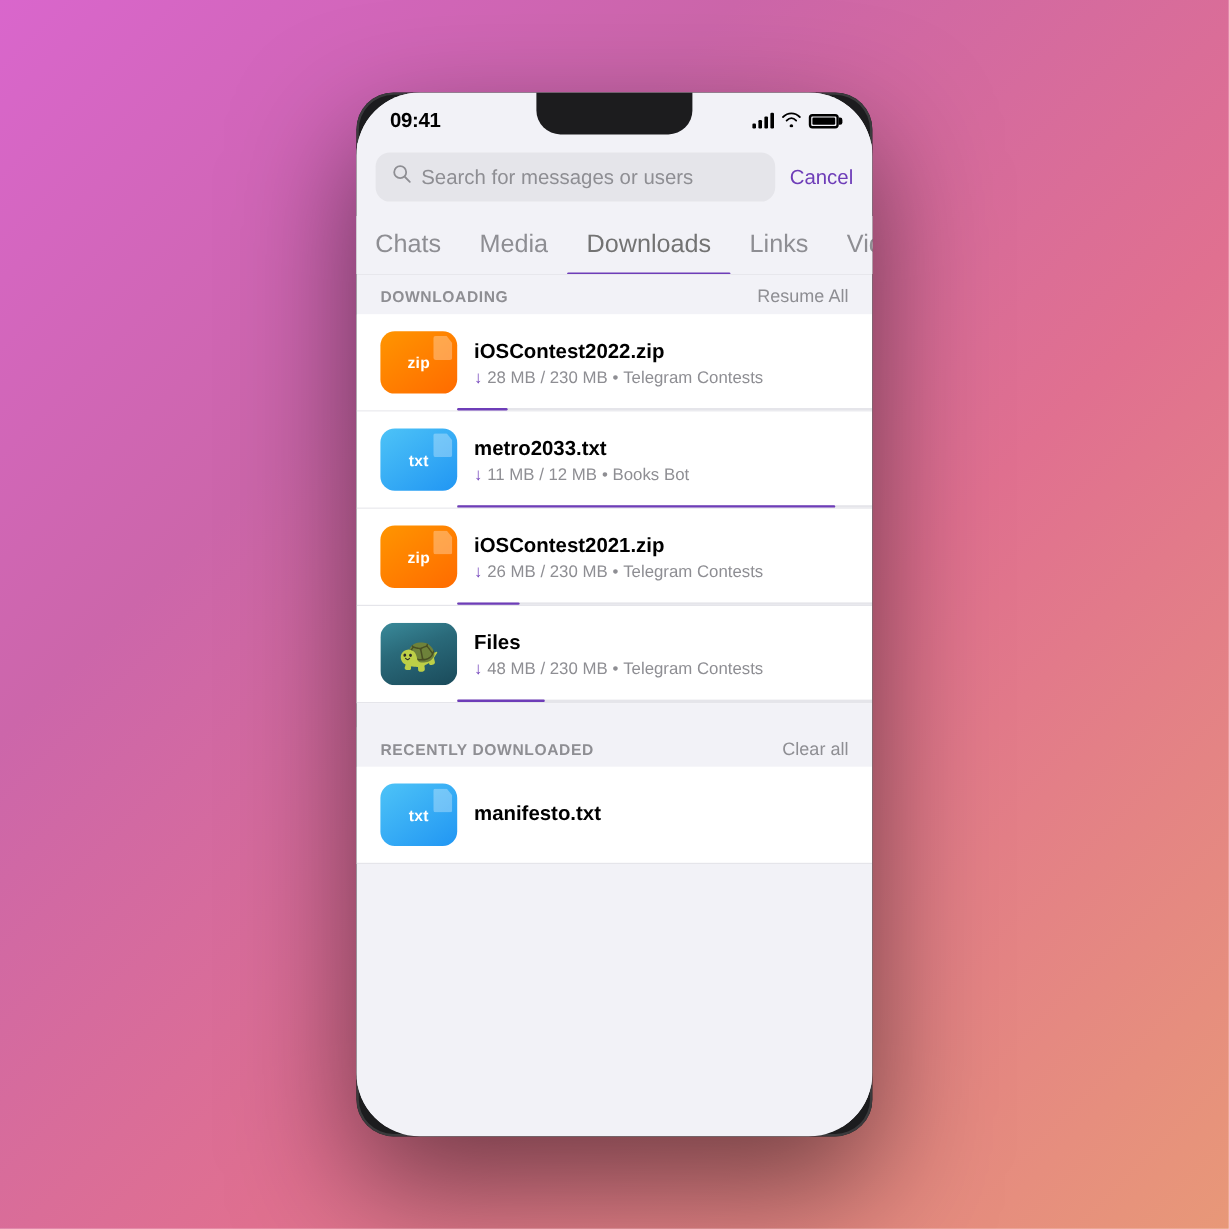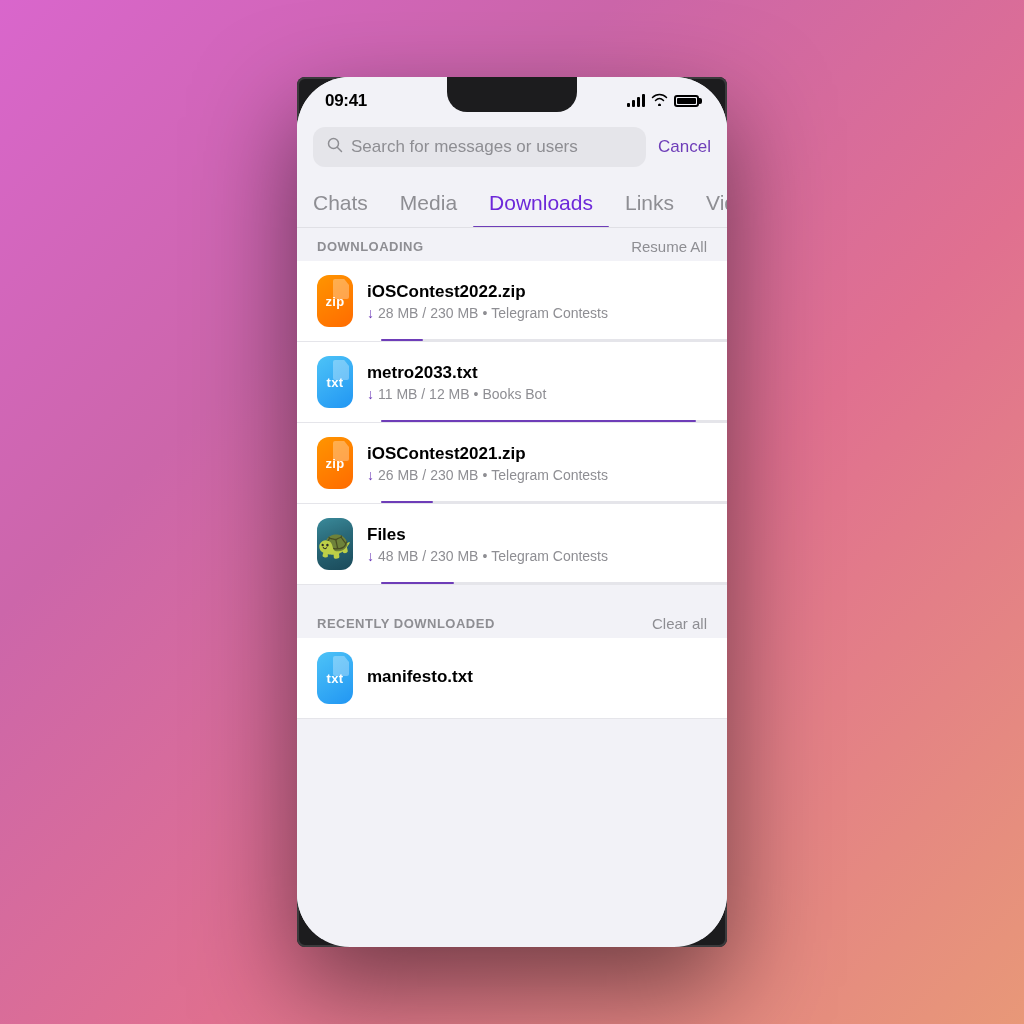--- a/index.html
+++ b/index.html
@@ -12,21 +12,21 @@
       display: flex;
       align-items: center;
       justify-content: center;
       font-family: -apple-system, BlinkMacSystemFont, 'SF Pro Display', 'Helvetica Neue', sans-serif;
     }
 
     .phone-frame {
       width: 430px;
       height: 870px;
       background: #1c1c1e;
-      border-radius: 8px;
+      border-radius: 31px;
       position: relative;
       box-shadow: 0 40px 100px rgba(0,0,0,0.5), inset 0 0 0 2px #3a3a3c;
       overflow: hidden;
     }
 
     .phone-screen {
       position: absolute;
       top: 0;
       left: 0;
       right: 0;
@@ -178,21 +178,21 @@
       padding: 12px 16px;
       font-size: 21px;
       color: #8e8e93;
       font-weight: 400;
       white-space: nowrap;
       cursor: pointer;
       position: relative;
     }
 
     .tab-item.active {
-      color: #6d28d9;
+      color: #737373;
       font-weight: 500;
     }
 
     .tab-item.active::after {
       content: '';
       position: absolute;
       bottom: -1px;
       left: 0;
       right: 0;
       height: 2px;
@@ -233,21 +233,21 @@
       display: flex;
       align-items: center;
       padding: 14px 20px;
       gap: 14px;
       background: #fff;
       border-bottom: 1px solid #e5e5ea;
       position: relative;
     }
 
     .file-icon {
-      width: 36px;
+      width: 64px;
       height: 52px;
       border-radius: 12px;
       display: flex;
       align-items: center;
       justify-content: center;
       flex-shrink: 0;
       position: relative;
       overflow: hidden;
     }
 

